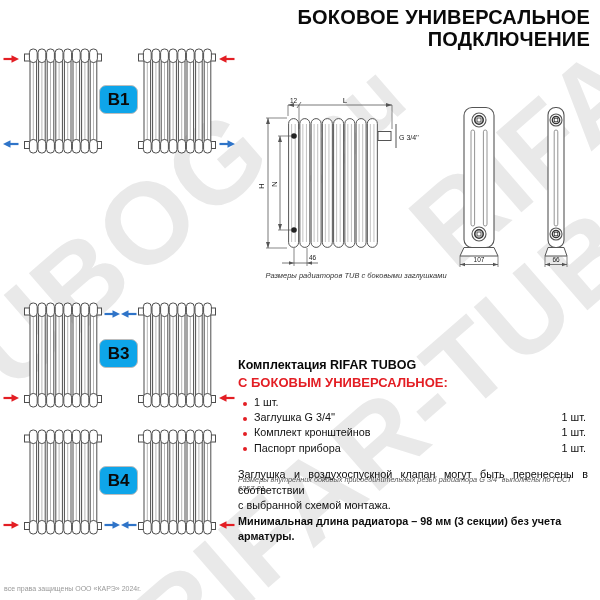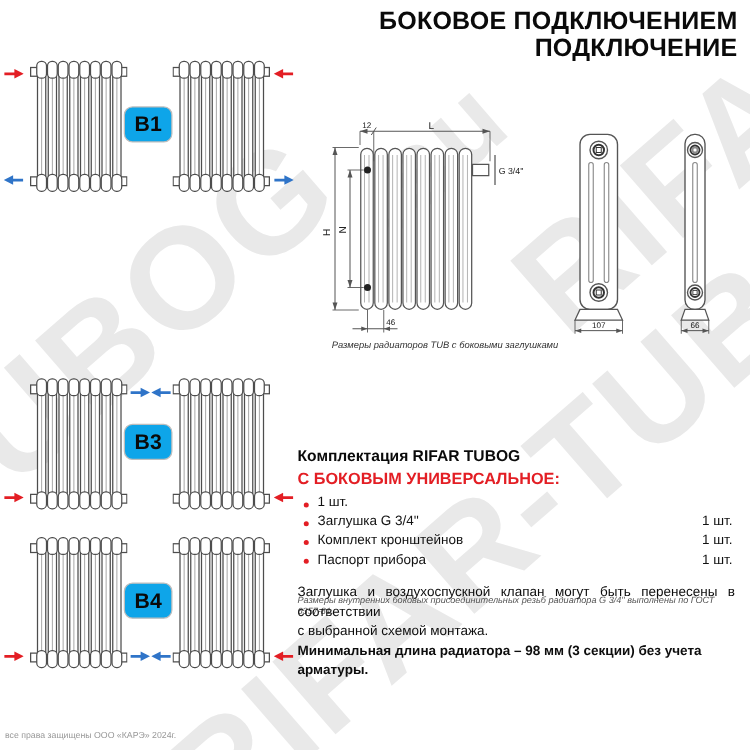--- a/index.html
+++ b/index.html
@@ -92,21 +92,21 @@
       </g>
       <g id="tub-section">
         <rect x="0.6" y="0.6" width="10" height="128.8" rx="5" fill="#fff" stroke="#555" stroke-width="1"></rect>
         <line x1="3.6" y1="6" x2="3.6" y2="124" stroke="#999" stroke-width="0.6"></line>
         <line x1="7.2" y1="6" x2="7.2" y2="124" stroke="#999" stroke-width="0.6"></line>
       </g>
     </defs>
   </svg>
 
   <div class="layer title">
-    <div>БОКОВОЕ ПОДКЛЮЧЕНИЕМ</div>
+    <div>БОКОВОЕ УНИВЕРСАЛЬНОЕ</div>
     <div>ПОДКЛЮЧЕНИЕ</div>
   </div>
 
   <div class="layer row" style="top:45px">
     <svg class="rad l" viewBox="0 0 78 112">
         <use href="#rad-front"></use>
       </svg>
     <svg class="rad r" viewBox="0 0 78 112">
         <use href="#rad-front"></use>
       </svg>

